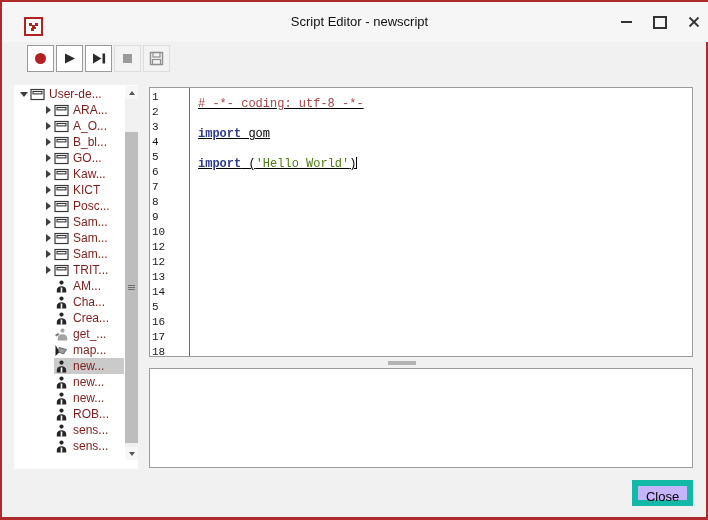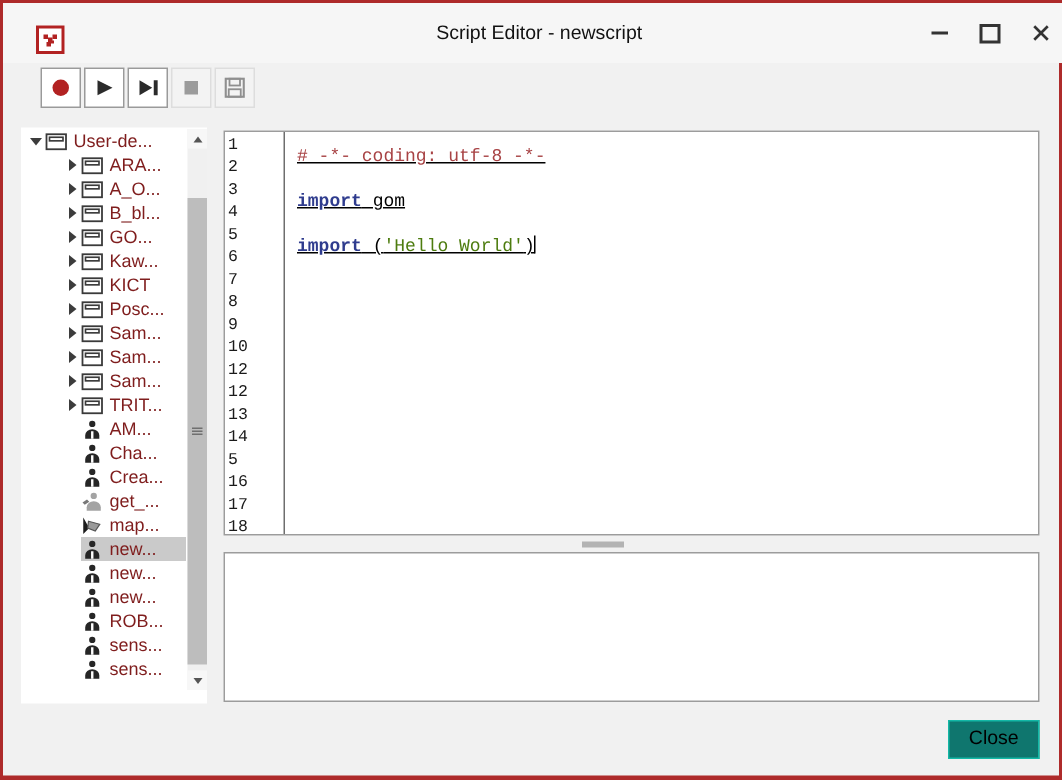--- a/index.html
+++ b/index.html
@@ -61,22 +61,22 @@
   .tok-keyword{color:#2f3c8e;font-weight:bold;}
   .tok-string{color:#4d7c0f;}
   .tok-plain{color:#000;}
   .caret{display:inline-block;width:1px;height:12px;background:#000;vertical-align:-2px;}
   
   .splitter{position:absolute;left:386px;top:359px;width:28px;height:4px;background:#b3b3b3;}
   .console{position:absolute;left:147px;top:366px;width:544px;height:100px;background:#fff;
     border:1px solid #9c9c9c;box-sizing:border-box;font-size:12px;
     font-family:"Liberation Mono","DejaVu Sans Mono",monospace;color:#000;}
   
-  .close-btn{position:absolute;left:630px;top:478px;width:61px;height:26px;background:#0f766e;
-    border:1px solid #14b8a6;font-size:13px;color:#000;text-align:center;line-height:22px;
+  .close-btn{position:absolute;left:630px;top:478px;width:61px;height:26px;background:#c4b5fd;
+    border:6px solid #14b8a6;font-size:13px;color:#000;text-align:center;line-height:22px;
     box-sizing:border-box;font-family:"Liberation Sans",sans-serif;}
 </style>
 </head>
 <body>
 
 <div class="window">
 
   <div class="titlebar">
     <div class="app-icon">
       <svg width="11" height="11" viewBox="0 0 11 11">

